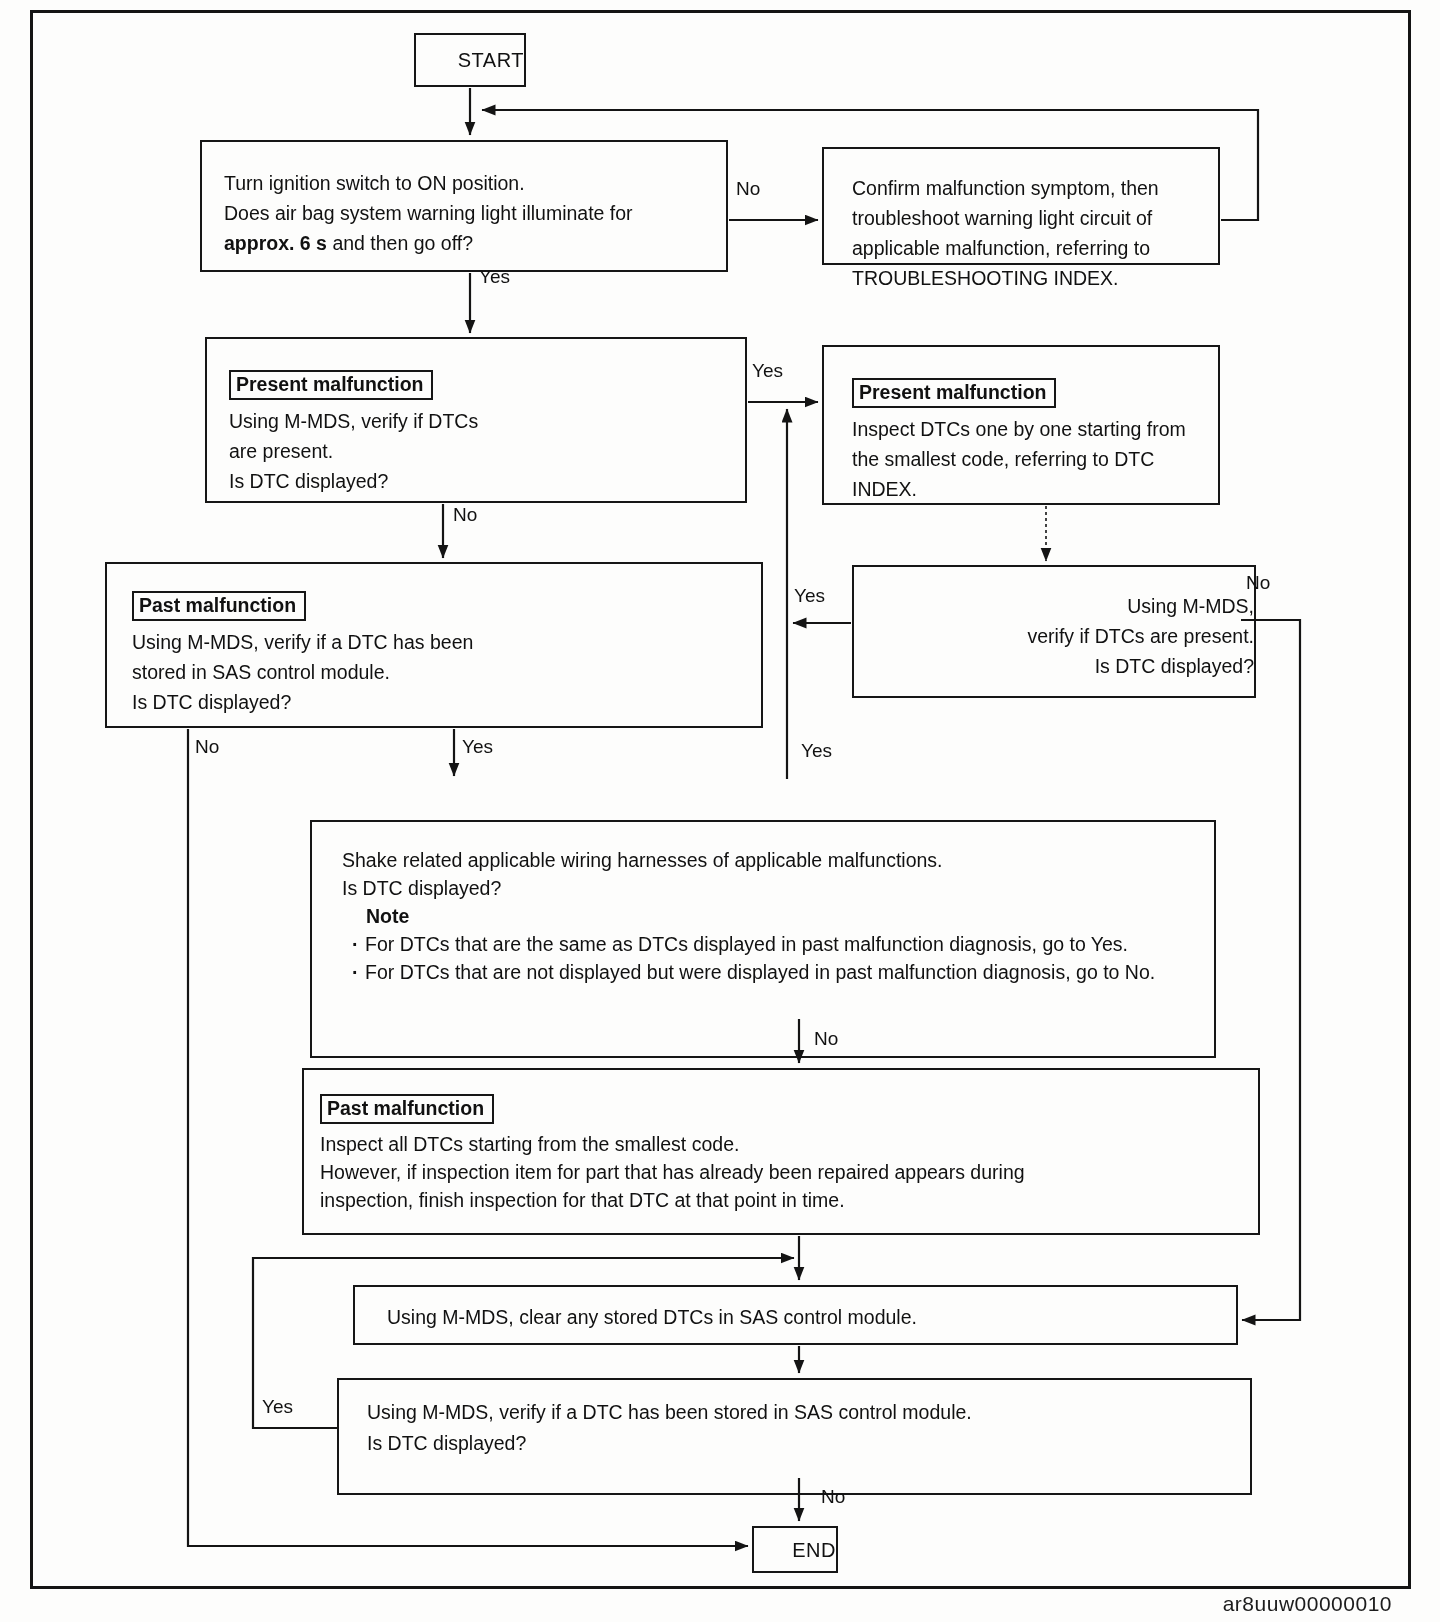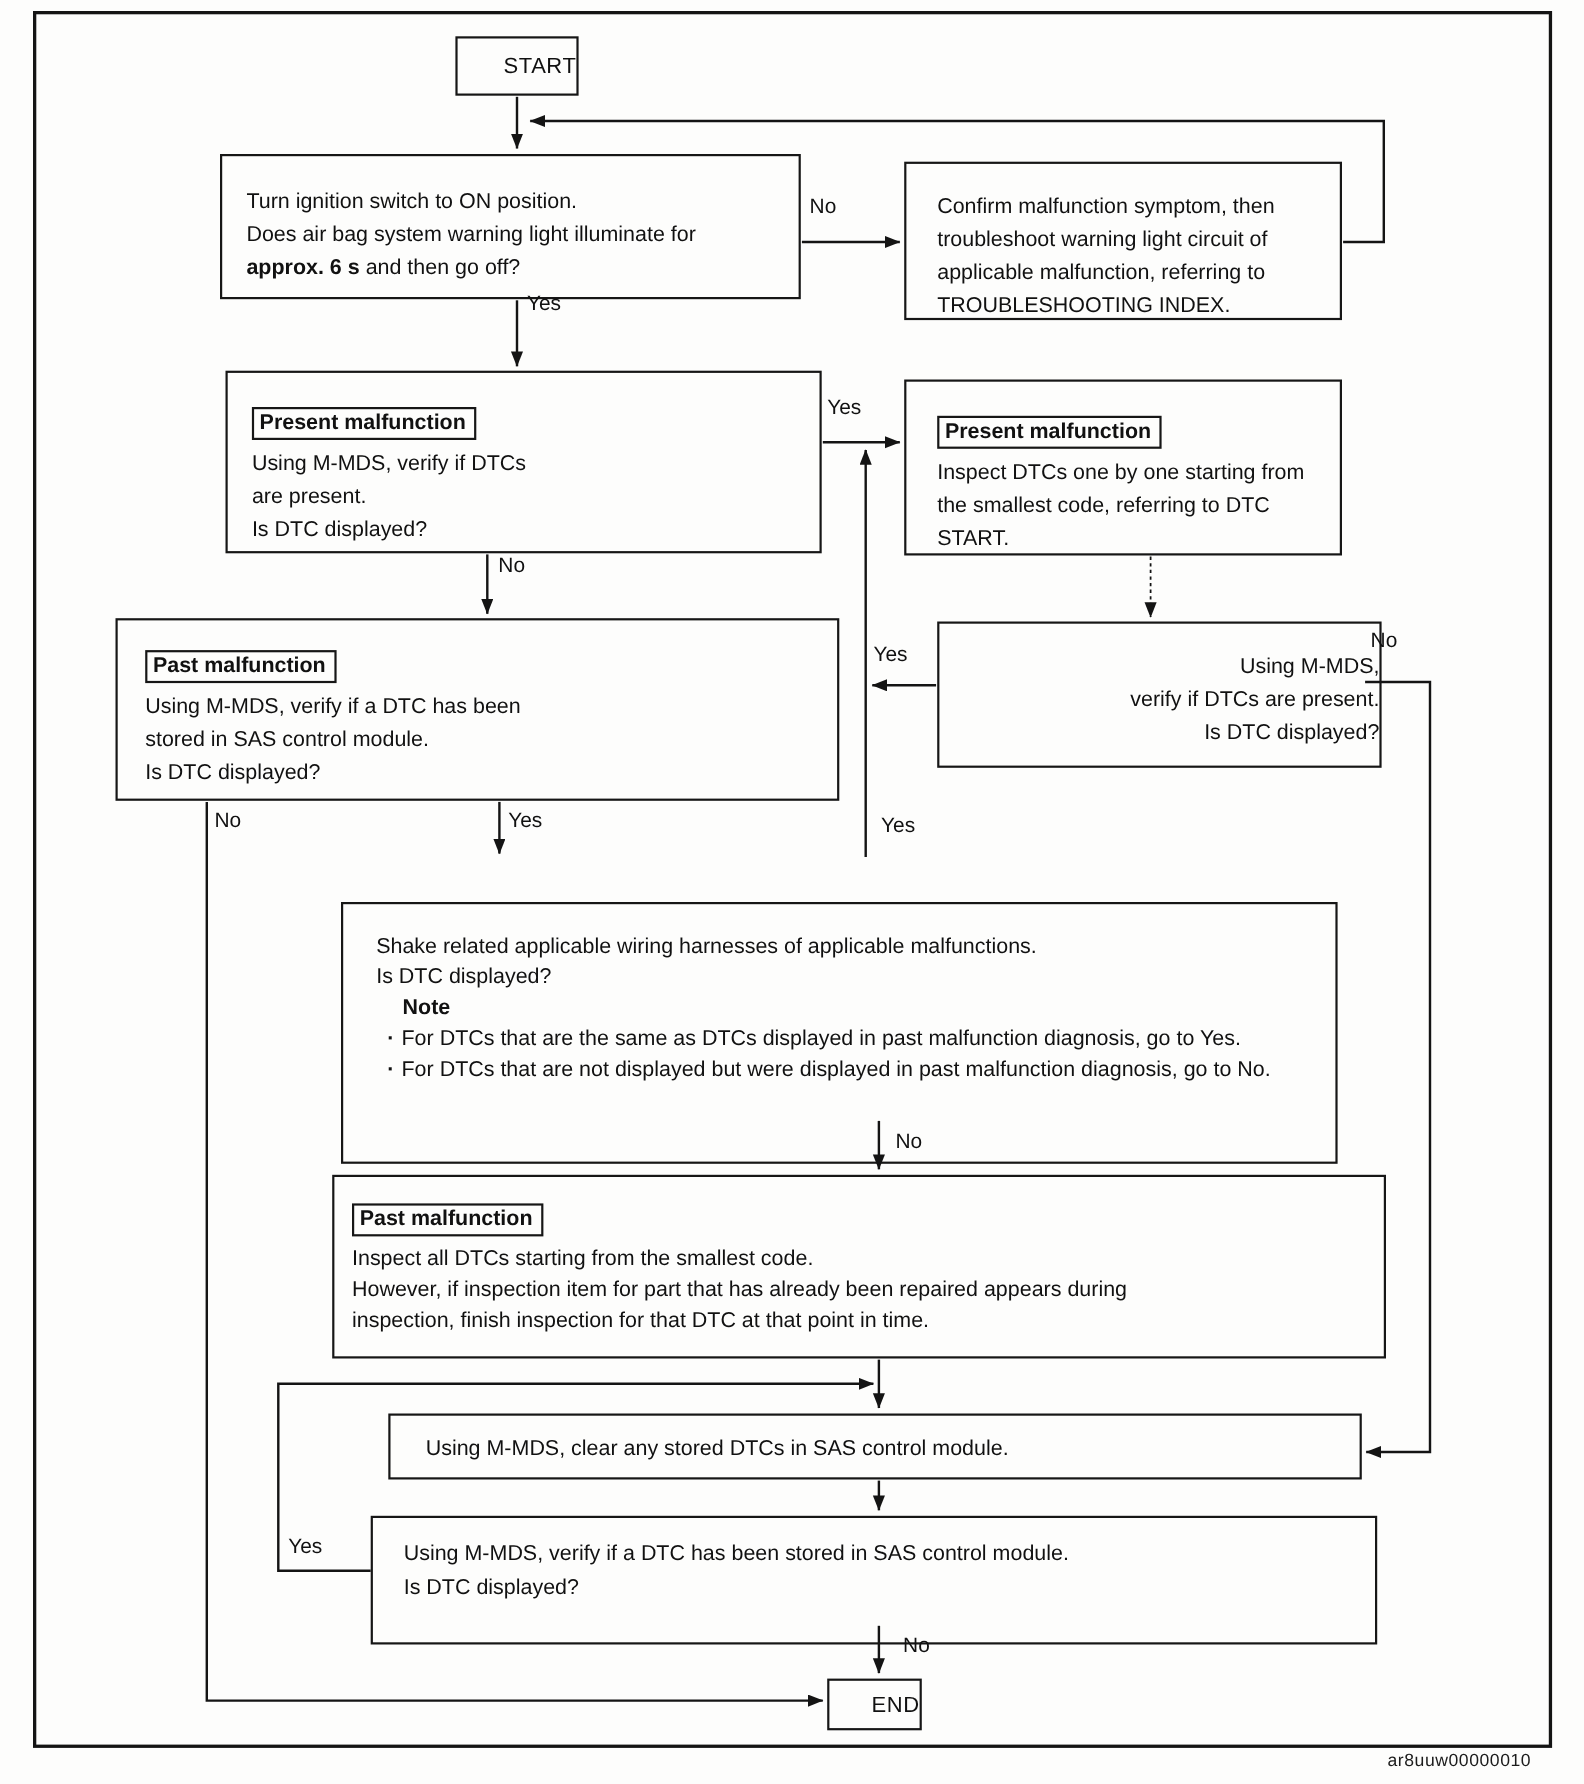--- a/index.html
+++ b/index.html
@@ -21,21 +21,21 @@
   .ttl{
     display:inline-block;border:2px solid #161616;padding:0 8px 1px 5px;
     font-weight:bold;margin-bottom:6px;line-height:25px;
   }
   .lbl{
     position:absolute;font-size:19px;z-index:4;background:transparent;
     white-space:nowrap;
   }
   svg.wires{position:absolute;left:0;top:0;z-index:3;pointer-events:none;}
   .figcode{
-    position:absolute;top:1592px;right:48px;font-size:16px;
+    position:absolute;top:1592px;right:48px;font-size:21px;
     letter-spacing:.5px;color:#1c1c1c;
   }
   .note{}
   .note-title{font-weight:bold;margin-left:24px;line-height:28px;}
   .note-row{line-height:28px;white-space:nowrap;}
   .blt{display:inline-block;width:13px;margin-left:10px;font-weight:bold;}
   b{font-weight:bold;}
 </style>
 </head>
 <body>
@@ -46,39 +46,39 @@
   <div class="box terminal" style="left:414px;top:33px;width:112px;height:54px;">
     <span>START</span>
   </div>
 
   <div class="box" style="left:200px;top:140px;width:528px;height:132px;padding:26px 0 0 22px;">
     <div class="ln">Turn ignition switch to ON position.</div>
     <div class="ln">Does air bag system warning light illuminate for</div>
     <div class="ln"><b>approx. 6 s</b><span> and then go off?</span></div>
   </div>
 
-  <div class="box" style="left:822px;top:147px;width:398px;height:144px;padding:24px 12px 0 28px;">
+  <div class="box" style="left:822px;top:147px;width:398px;height:118px;padding:24px 12px 0 28px;">
     <div class="ln">Confirm malfunction symptom, then</div>
     <div class="ln">troubleshoot warning light circuit of</div>
     <div class="ln">applicable malfunction, referring to</div>
     <div class="ln">TROUBLESHOOTING INDEX.</div>
   </div>
 
   <div class="box" style="left:205px;top:337px;width:542px;height:166px;padding:30px 0 0 22px;">
     <div><span class="ttl">Present malfunction</span></div>
     <div class="ln">Using M-MDS, verify if DTCs</div>
     <div class="ln">are present.</div>
     <div class="ln">Is DTC displayed?</div>
   </div>
 
   <div class="box" style="left:822px;top:345px;width:398px;height:160px;padding:30px 0 0 28px;">
     <div><span class="ttl">Present malfunction</span></div>
     <div class="ln">Inspect DTCs one by one starting from</div>
     <div class="ln">the smallest code, referring to DTC</div>
-    <div class="ln">START.</div>
+    <div class="ln">INDEX.</div>
   </div>
 
   <div class="box" style="left:105px;top:562px;width:658px;height:166px;padding:26px 0 0 25px;">
     <div><span class="ttl">Past malfunction</span></div>
     <div class="ln">Using M-MDS, verify if a DTC has been</div>
     <div class="ln">stored in SAS control module.</div>
     <div class="ln">Is DTC displayed?</div>
   </div>
 
   <div class="box" style="left:852px;top:565px;width:404px;height:133px;padding:24px 0 0 31px;text-align:right;">

